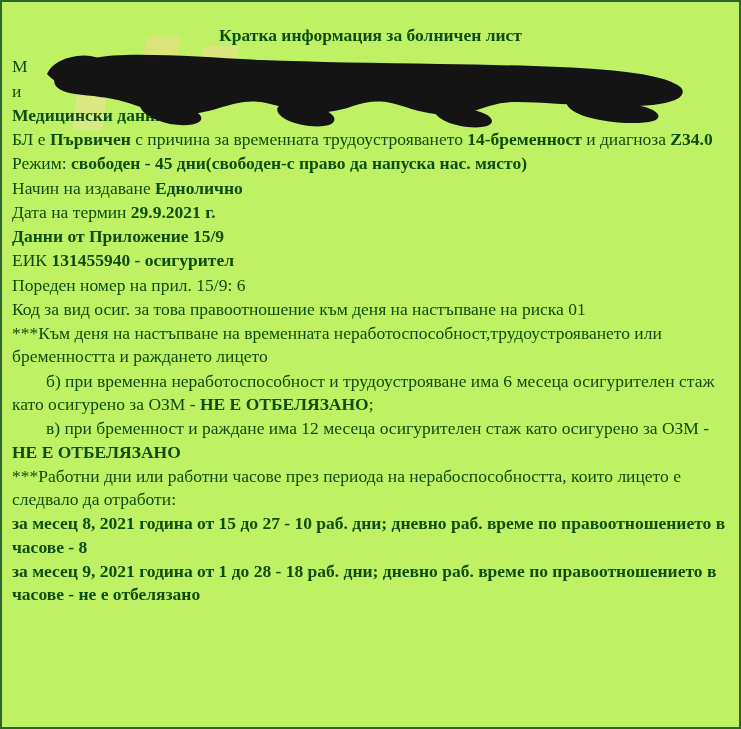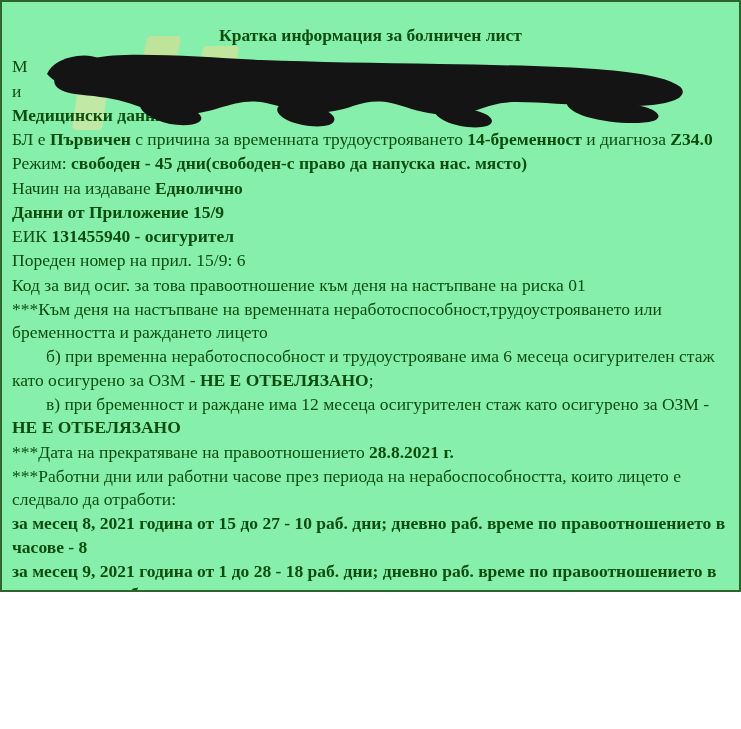--- a/index.html
+++ b/index.html
@@ -9,24 +9,24 @@
   body {
     width: 741px;
     height: 729px;
     background: #ffffff;
     font-family: "Liberation Serif", serif;
     color: #0b4a0b;
   }
   .page {
     position: relative;
     width: 741px;
-    height: 592px;
+    height: 729px;
     box-sizing: border-box;
     border: 2px solid #2d662d;
-    background: #86efac;
+    background: #bef264;
     overflow: hidden;
   }
   .content {
     position: absolute;
     left: 10px;
     top: 8px;
     right: 10px;
     font-size: 17.5px;
     line-height: 1.33;
     color: #0d4d0d;
@@ -98,34 +98,34 @@
 
     <div class="line hidden-text">М</div>
     <div class="line hidden-text">и</div>
 
     <div class="line section-head">Медицински данни</div>
 
     <div>
       <div class="line"><span>БЛ е </span><b>Първичен</b><span> с причина за временната трудоустрояването </span><b>14-бременност</b><span> и диагноза </span><b>Z34.0</b></div>
       <div class="line"><span>Режим: </span><b>свободен - 45 дни(свободен-с право да напуска нас. място)</b></div>
       <div class="line"><span>Начин на издаване </span><b>Еднолично</b></div>
+      <div class="line"><span>Дата на термин </span><b>29.9.2021 г.</b></div>
       <div class="line"><b>Данни от Приложение 15/9</b></div>
       <div class="line"><span>ЕИК </span><b>131455940 - осигурител</b></div>
       <div class="line"><span>Пореден номер на прил. 15/9: 6</span></div>
       <div class="line"><span>Код за вид осиг. за това правоотношение към деня на настъпване на риска 01</span></div>
       <div class="line"><span>***Към деня на настъпване на временната неработоспособност,трудоустрояването или бременността и раждането лицето</span></div>
     </div>
 
     <div>
       <div class="line indent"><span>б) при временна неработоспособност и трудоустрояване има 6 месеца осигурителен стаж като осигурено за ОЗМ - </span><b>НЕ Е ОТБЕЛЯЗАНО</b><span>;</span></div>
       <div class="line indent"><span>в) при бременност и раждане има 12 месеца осигурителен стаж като осигурено за ОЗМ - </span><b>НЕ Е ОТБЕЛЯЗАНО</b></div>
     </div>
 
     <div>
-      <div class="line"><span>***Дата на прекратяване на правоотношението </span><b>28.8.2021 г.</b></div>
       <div class="line"><span>***Работни дни или работни часове през периода на нераб</span><span>оспособността, които лицето е следвало да отработи:</span></div>
       <div class="line"><b>за месец 8, 2021 година от 15 до 27 - 10 раб. дни; дневно раб. време по правоотношението в часове - 8</b></div>
       <div class="line"><b>за месец 9, 2021 година от 1 до 28 - 18 раб. дни; дневно раб. време по правоотношението в часове - не е отбелязано</b></div>
     </div>
   </div>
 
   <div class="redaction">
     <svg width="640" height="78" viewBox="0 0 640 78" xmlns="http://www.w3.org/2000/svg">
       <path fill="#141414" d="M8,26 C20,12 46,6 78,5 C120,4 170,8 214,10 C268,12 330,13 392,14
         C452,15 510,16 560,20 C596,23 620,28 632,36 C638,40 637,46 628,50

